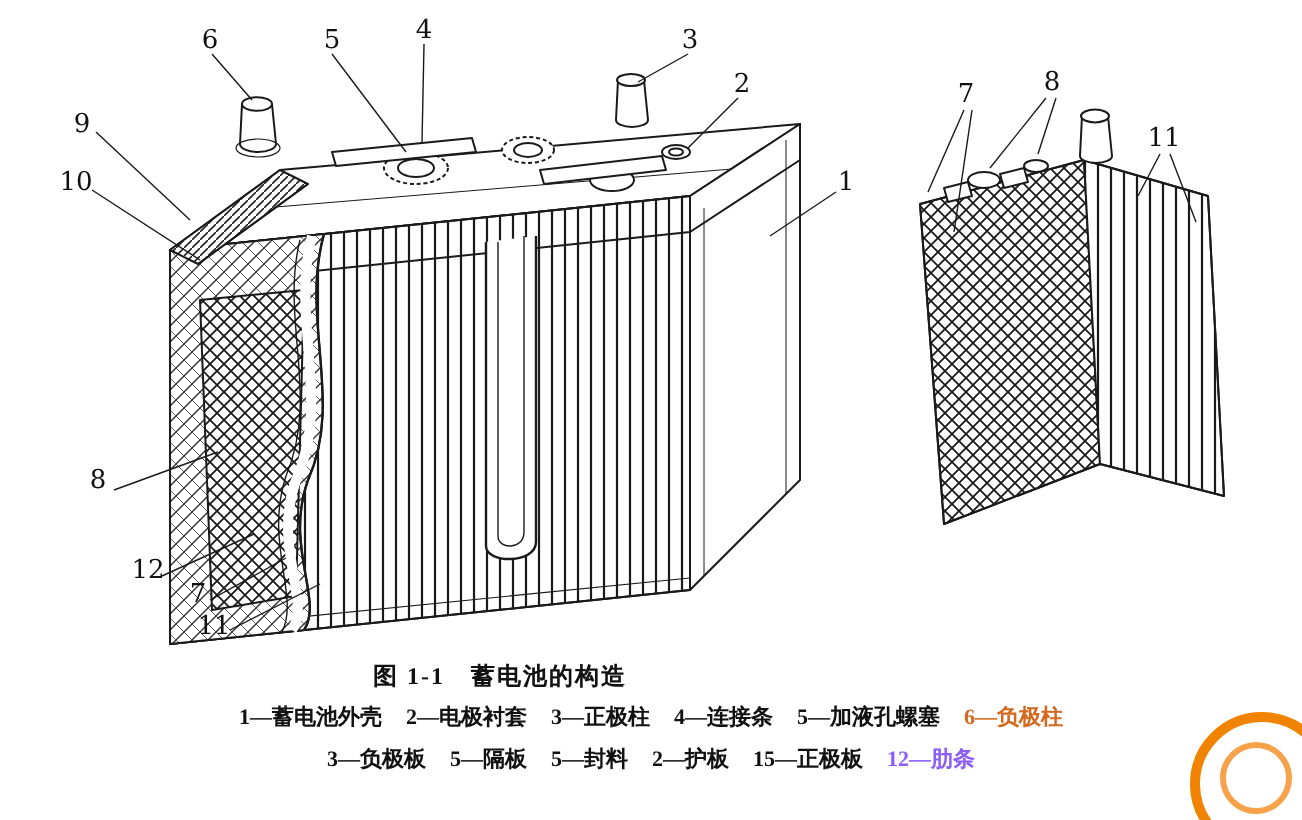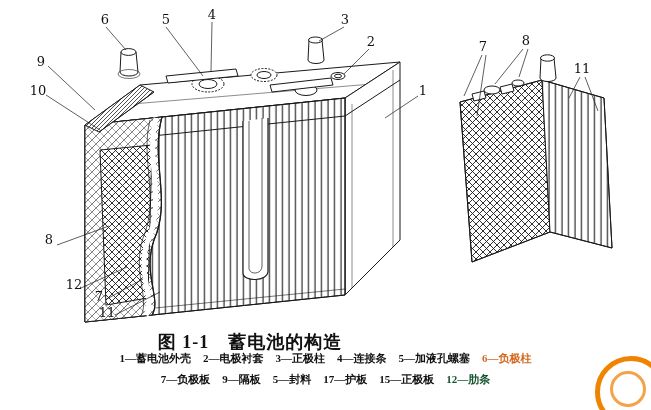--- a/index.html
+++ b/index.html
@@ -4,31 +4,31 @@
 <style>
   html,body{margin:0;padding:0;}
   body{
     width:651px;height:410px;background:#ffffff;overflow:hidden;position:relative;
     font-family:"Liberation Serif","DejaVu Serif",serif;color:#111;
   }
   .figure-area{position:absolute;left:0;top:0;width:651px;height:410px;}
   svg text{font-family:"DejaVu Serif","Liberation Serif",serif;}
   .caption{
     position:absolute;top:330px;left:0;width:500px;text-align:center;
-    font-weight:700;font-size:18px;letter-spacing:1px;
+    font-weight:700;font-size:12px;letter-spacing:1px;
   }
   .legend{
     position:absolute;left:0;width:651px;text-align:center;
     font-weight:700;font-size:11px;white-space:nowrap;
   }
   .legend-1{top:351px;}
   .legend-2{top:372px;}
   .legend span{margin:0 6px;}
   .hl-orange{color:#d2691e;}
-  .hl-red{color:#14532d;}
+  .hl-red{color:#8b5cf6;}
   .watermark{
     position:absolute;right:-16px;bottom:-18px;width:62px;height:62px;
     border:5px solid #f08300;border-radius:50%;background:transparent;
   }
   .watermark-inner{
     position:absolute;left:10px;top:10px;width:30px;height:30px;
     border:3px solid #f5a24a;border-radius:50%;
   }
 </style>
 </head>
@@ -164,21 +164,21 @@
   
   <div class="caption">图 1-1　蓄电池的构造</div>
 
   
   <div class="legend legend-1">
     <span>1—蓄电池外壳</span><span>2—电极衬套</span><span>3—正极柱</span><span>4—连接条</span><span>5—加液孔螺塞</span><span class="hl-orange">6—负极柱</span>
   </div>
 
   
   <div class="legend legend-2">
-    <span>7—负极板</span><span>9—隔板</span><span>5—封料</span><span>17—护板</span><span>15—正极板</span><span class="hl-red">12—肋条</span>
+    <span>3—负极板</span><span>5—隔板</span><span>5—封料</span><span>2—护板</span><span>15—正极板</span><span class="hl-red">12—肋条</span>
   </div>
 
   
   <div class="watermark">
     <div class="watermark-inner"></div>
   </div>
 
 </div>
 
 </body></html>

